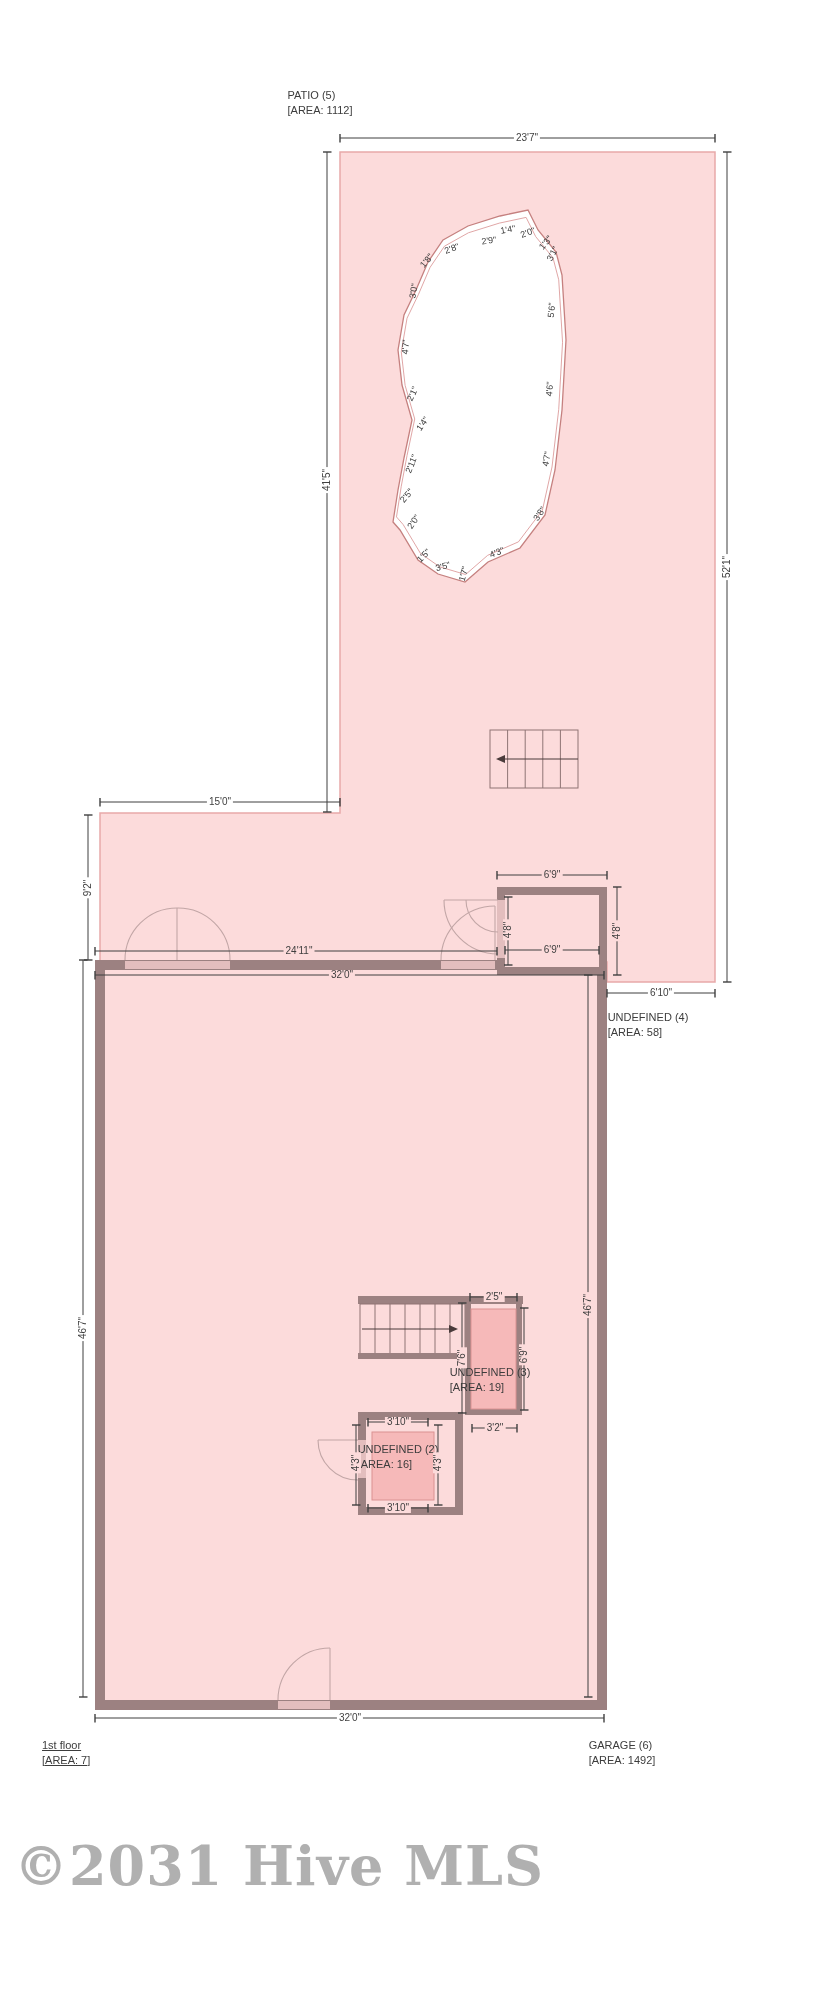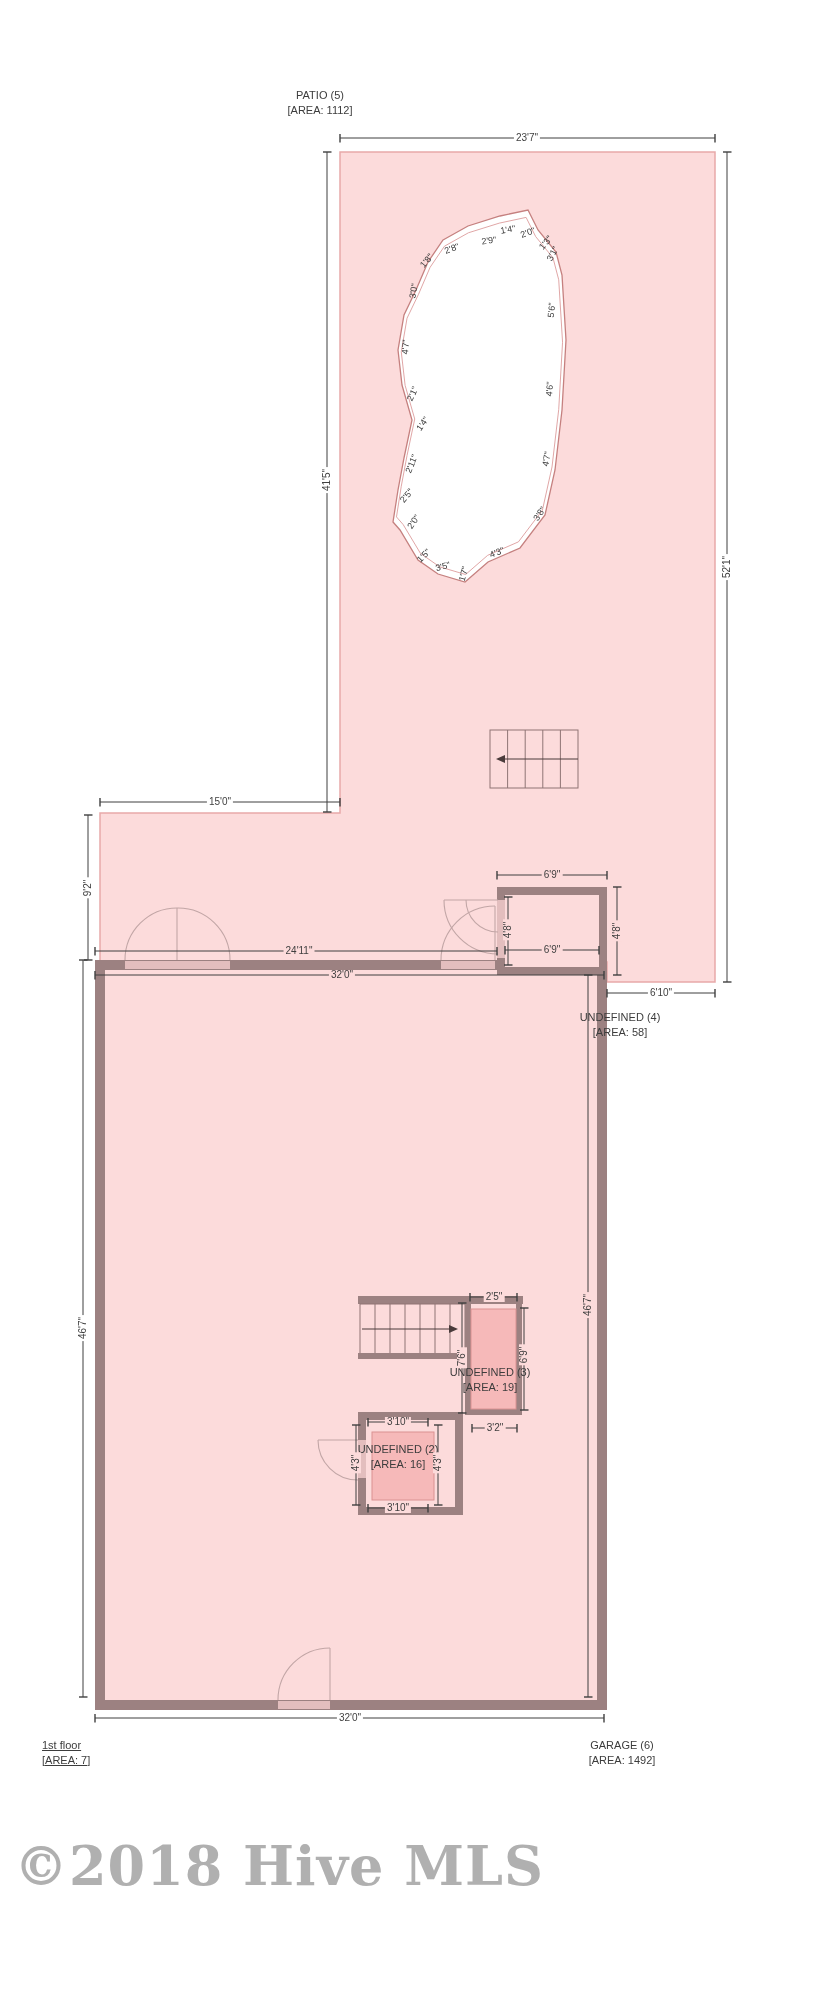--- a/index.html
+++ b/index.html
@@ -6,21 +6,21 @@
   #canvas{position:relative;width:817px;height:2000px;background:#fff;overflow:hidden;
           font-family:"Liberation Sans",sans-serif;}
   #plan-svg{position:absolute;left:0;top:0;}
   .lbl{position:absolute;transform:translate(-50%,-50%) rotate(var(--r,0deg));
        font:10px "Liberation Sans",sans-serif;color:#3f3f3f;white-space:nowrap;
        line-height:1;padding:0 2px;}
   .pl{font-size:9px;padding:0;background:transparent;color:#3a3a3a;}
   .bg-w{background:#ffffff;}
   .bg-p{background:#fcdbdb;}
   .room{position:absolute;transform:translate(-50%,0);font:11px "Liberation Sans",sans-serif;
-        color:#3c3c3c;text-align:center;white-space:nowrap;line-height:1.35;}
+        color:#3c3c3c;text-align:left;white-space:nowrap;line-height:1.35;}
   .corner{position:absolute;font:11px "Liberation Sans",sans-serif;color:#3c3c3c;line-height:1.35;text-decoration:underline;}
   #watermark{position:absolute;left:14px;top:1834px;font:bold 54px "DejaVu Serif",serif;
              color:#a3a3a3;letter-spacing:1px;opacity:.85;}
 </style>
 </head>
 <body>
 
 <div id="canvas">
 
   <svg id="plan-svg" width="817" height="2000" viewBox="0 0 817 2000">
@@ -125,21 +125,21 @@
       <line x1="524" y1="1308" x2="524" y2="1410" marker-start="url(#t)" marker-end="url(#t)"></line>
       <line x1="356" y1="1425" x2="356" y2="1505" marker-start="url(#t)" marker-end="url(#t)"></line>
       <line x1="438" y1="1425" x2="438" y2="1505" marker-start="url(#t)" marker-end="url(#t)"></line>
     </g>
   </svg>
 
   <div class="room" style="left:320px;top:88px">
     <div>PATIO (5)</div>
     <div>[AREA: 1112]</div>
   </div>
-  <div class="room" style="left:620px;top:1010px">
+  <div class="room" style="left:648px;top:1010px">
     <div>UNDEFINED (4)</div>
     <div>[AREA: 58]</div>
   </div>
   <div class="room" style="left:490px;top:1365px">
     <div>UNDEFINED (3)</div>
     <div>[AREA: 19]</div>
   </div>
   <div class="room" style="left:398px;top:1442px">
     <div>UNDEFINED (2)</div>
     <div>[AREA: 16]</div>
@@ -193,14 +193,14 @@
   <span class="lbl pl" style="left:424px;top:556px;--r:-45deg">1'5"</span>
   <span class="lbl pl" style="left:414px;top:522px;--r:-55deg">2'0"</span>
   <span class="lbl pl" style="left:407px;top:496px;--r:-50deg">2'5"</span>
   <span class="lbl pl" style="left:412px;top:464px;--r:-68deg">2'11"</span>
   <span class="lbl pl" style="left:423px;top:424px;--r:-55deg">1'4"</span>
   <span class="lbl pl" style="left:413px;top:394px;--r:-65deg">2'1"</span>
   <span class="lbl pl" style="left:406px;top:347px;--r:-87deg">4'7"</span>
   <span class="lbl pl" style="left:414px;top:291px;--r:-80deg">3'0"</span>
   <span class="lbl pl" style="left:427px;top:261px;--r:-50deg">1'8"</span>
 
-  <div id="watermark">©2018 Hive MLS</div>
+  <div id="watermark">©2031 Hive MLS</div>
 </div>
 
 </body></html>

